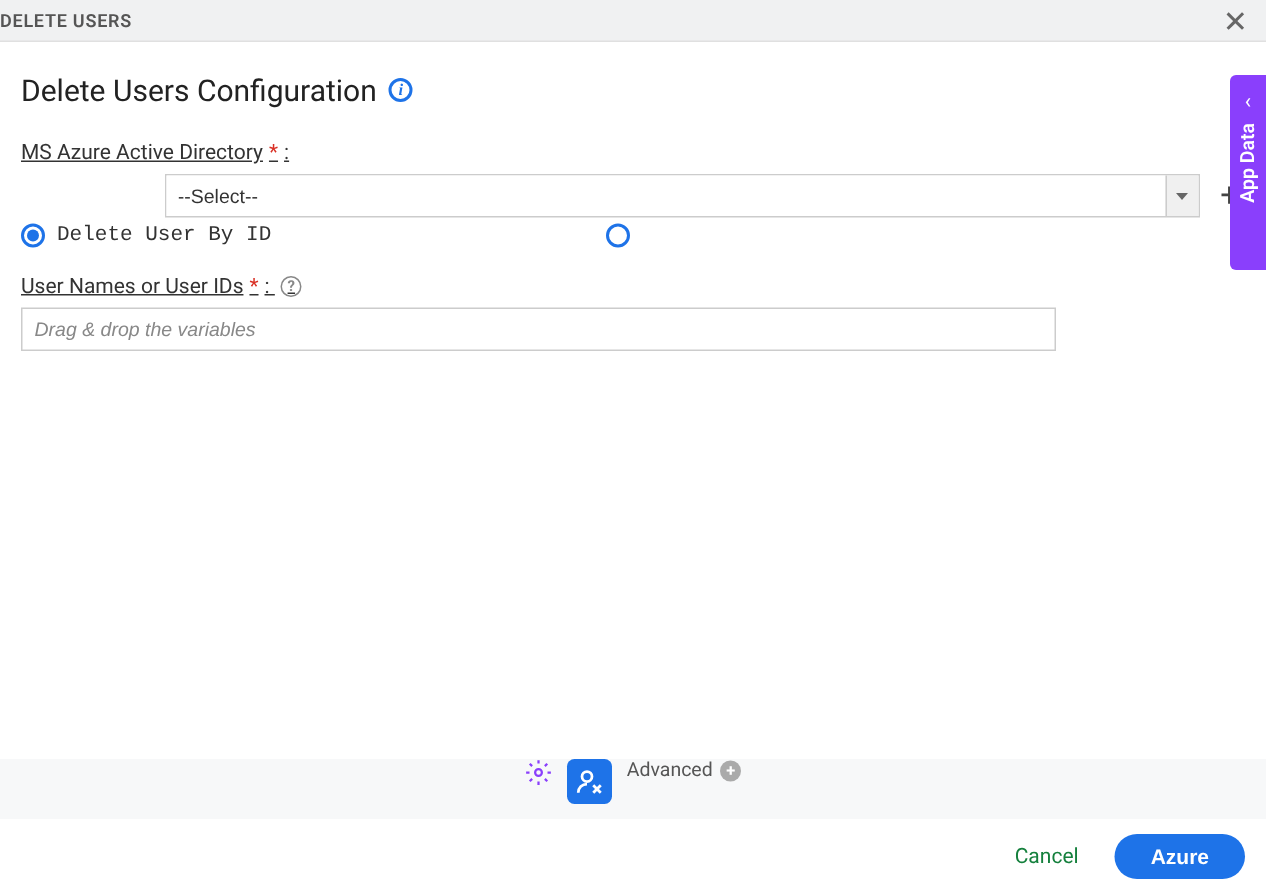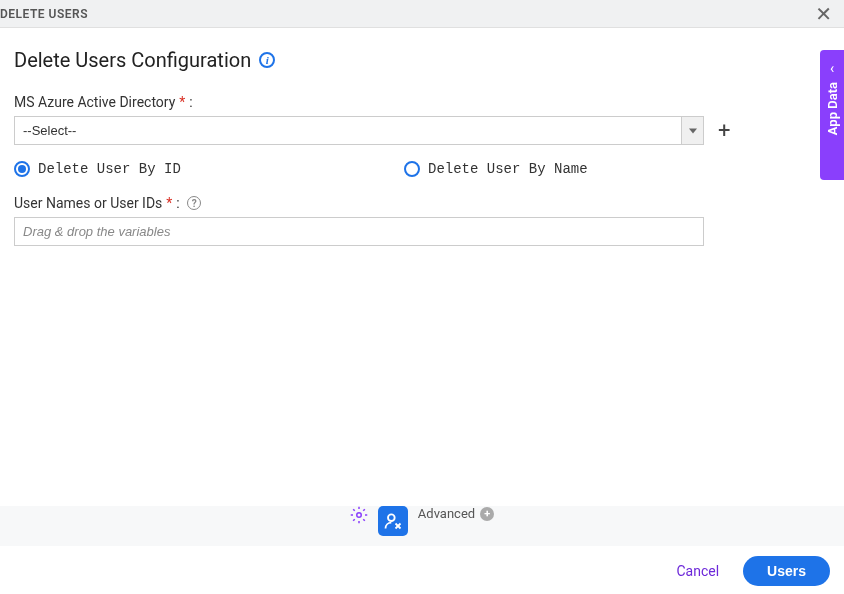--- a/index.html
+++ b/index.html
@@ -69,29 +69,31 @@
       font-style: italic;
       font-family: Georgia, serif;
     }
     .field-label {
       font-size: 14px;
       color: #333;
       margin-bottom: 6px;
       display: flex;
       align-items: center;
       gap: 4px;
+      text-decoration: underline;
     }
     .required {
       color: #d93025;
     }
     .select-row {
       display: flex;
       align-items: center;
       gap: 10px;
-      margin-bottom: 16px;
+      margin-bottom: 4px;
+      justify-content: flex-end;
     }
     .select-wrapper {
       flex: 0 0 690px;
       display: flex;
       border: 1px solid #ccc;
       height: 29px;
     }
     .select-input {
       flex: 1;
       border: none;
@@ -263,21 +265,21 @@
     .footer-buttons {
       position: absolute;
       bottom: 8px;
       right: 14px;
       display: flex;
       align-items: center;
       gap: 14px;
     }
     .btn-text {
       font-size: 14px;
-      color: #6d28d9;
+      color: #15803d;
       cursor: pointer;
       padding: 6px 10px;
     }
     .btn-outline {
       font-size: 14px;
       color: #333;
       background: #fff;
       border: 1.5px solid #bbb;
       border-radius: 16px;
       padding: 5px 22px;
@@ -325,21 +327,20 @@
     <span class="plus-btn">+</span>
   </div>
 
   <div class="radio-row">
     <label class="radio-option first">
       <span class="radio selected"></span>
       <span class="radio-label">Delete User By ID</span>
     </label>
     <label class="radio-option">
       <span class="radio"></span>
-      <span class="radio-label">Delete User By Name</span>
     </label>
   </div>
 
   <div class="field-label">
     <span>User Names or User IDs</span>
     <span class="required"> *</span>
       <span>:&nbsp;</span>
     <span class="help-icon">?</span>
   </div>
   <input class="text-input" type="text" placeholder="Drag &amp; drop the variables" style="">
@@ -364,14 +365,14 @@
     </svg>
   </div>
   <div class="advanced-label">
     <span>Advanced</span>
     <span class="advanced-plus">+</span>
   </div>
 </div>
 
 <div class="footer-buttons">
   <span class="btn-text">Cancel</span>
-  <button class="btn-primary">Users</button>
+  <button class="btn-primary">Azure</button>
 </div>
 
 </body></html>

